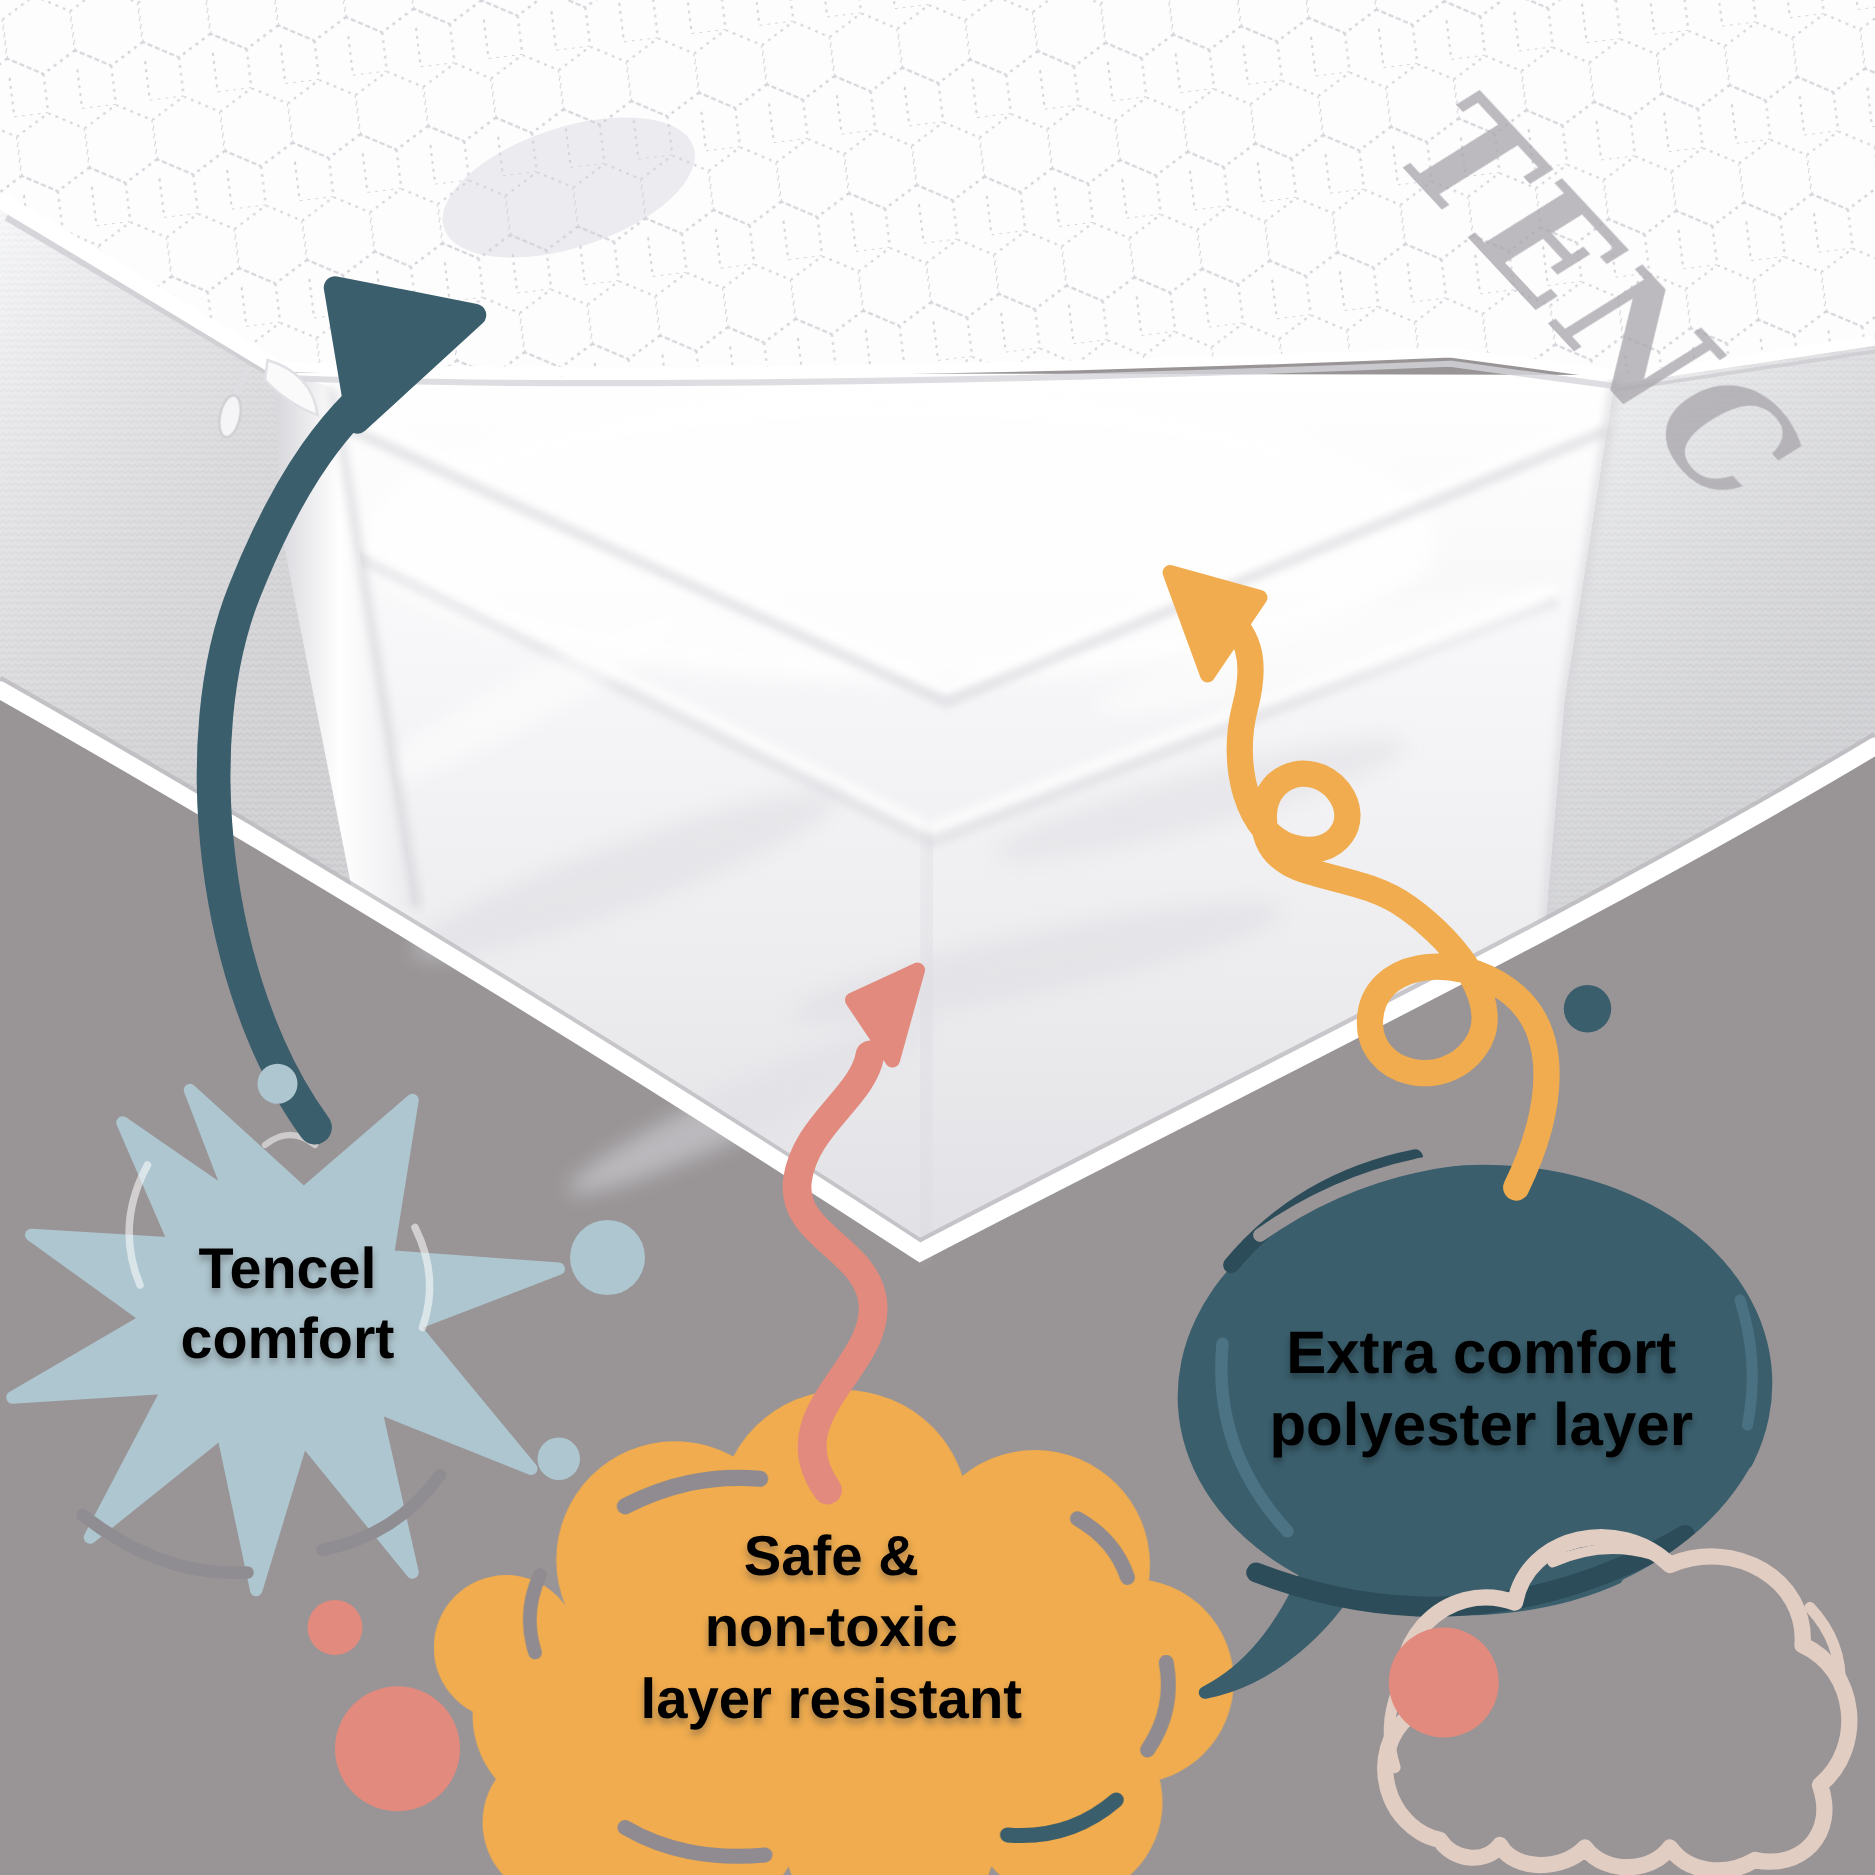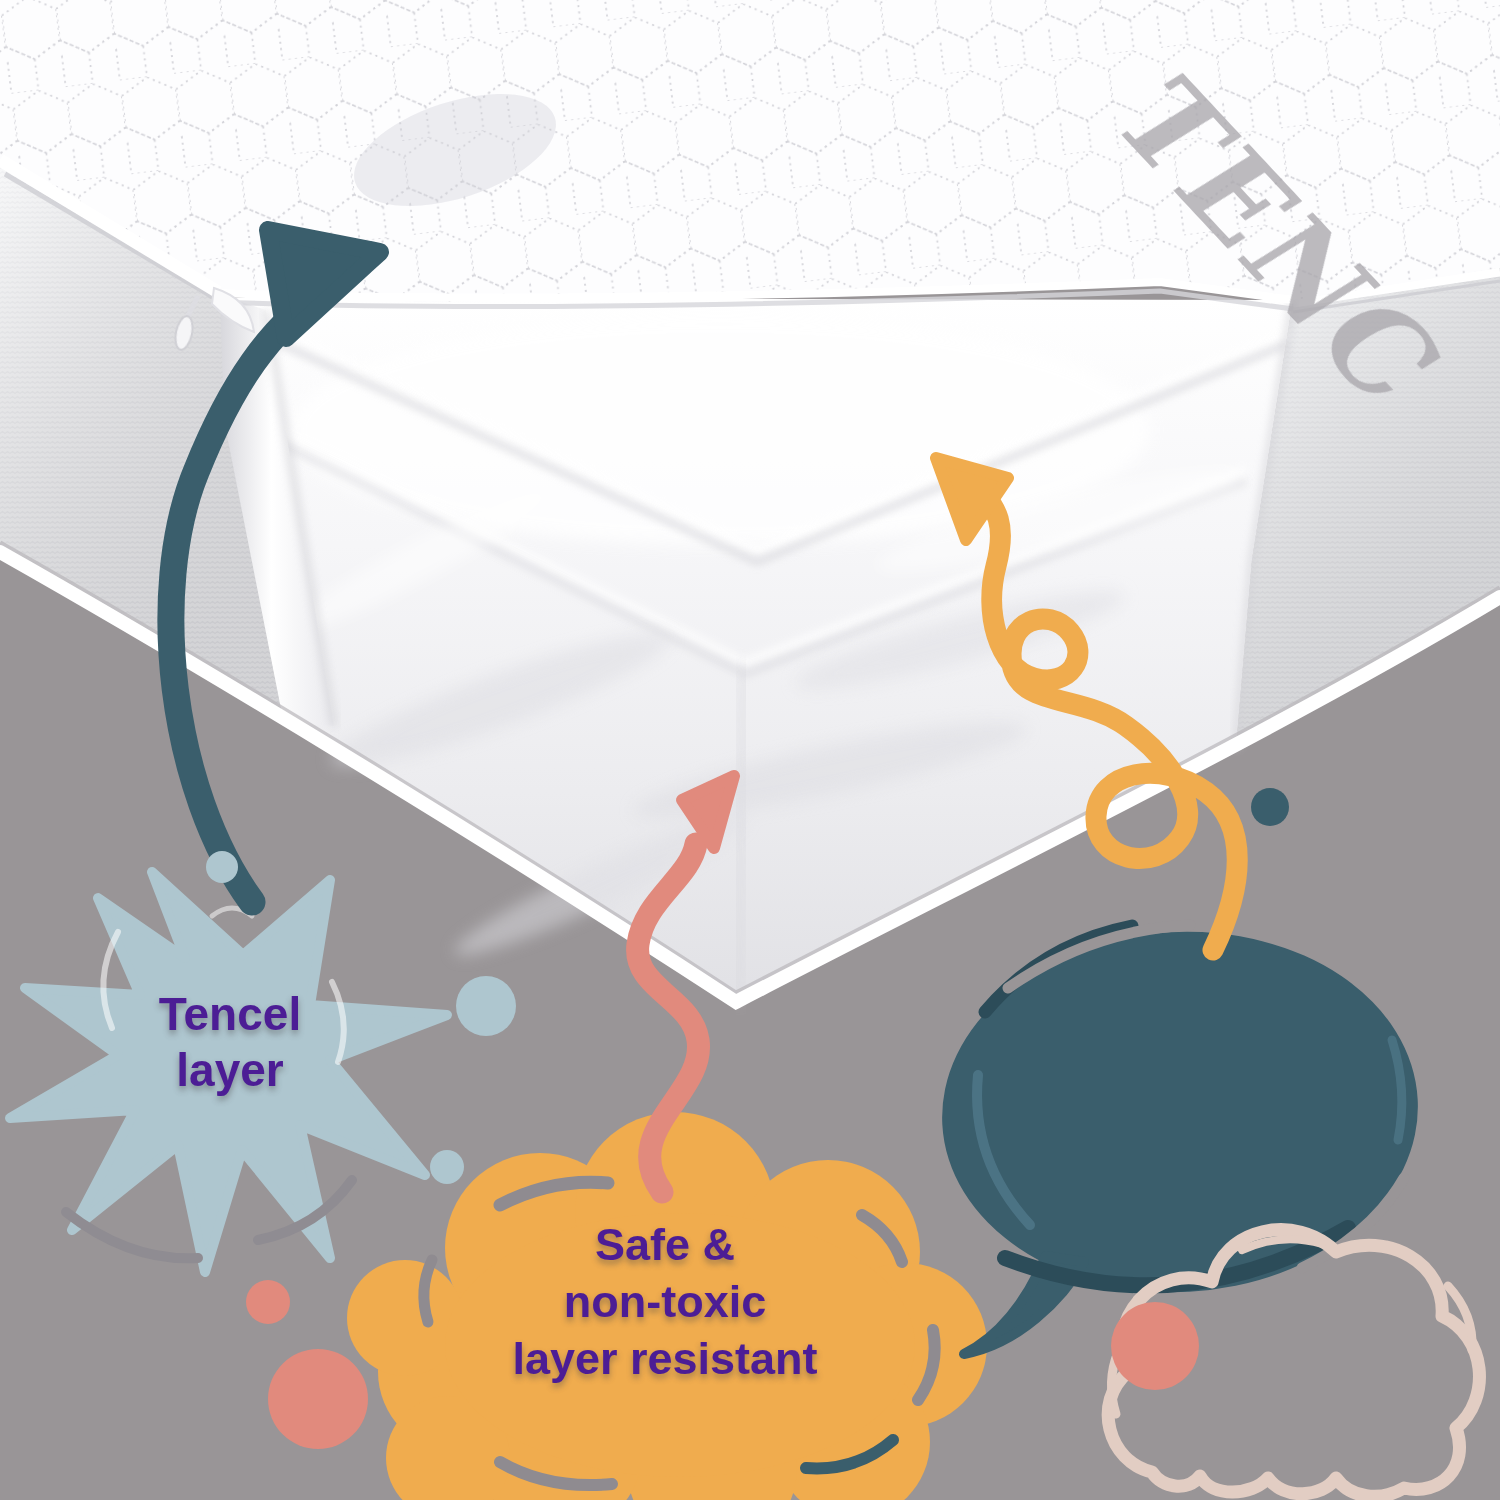--- a/index.html
+++ b/index.html
@@ -2,21 +2,21 @@
 <html><head>
 <meta charset="utf-8">
 <style>
   html,body{margin:0;padding:0;background:#777;}
   .stage{
     position:relative;width:1500px;height:1500px;overflow:hidden;
     font-family:"Liberation Sans",sans-serif;background:#999597;
   }
   .stage svg{position:absolute;left:0;top:0;}
   .label{
-    position:absolute;text-align:center;font-weight:700;color:#4c1d95;
+    position:absolute;text-align:center;font-weight:700;color:#000000;
     text-shadow:0 4px 6px rgba(70,68,72,.45);
   }
   .label span{display:block;}
   .label-tencel{left:40px;top:986px;width:380px;font-size:46px;line-height:56px;}
   .label-fire{left:440px;top:1216px;width:450px;font-size:45px;line-height:57px;text-align:center;}
   .label-comfort{left:940px;top:1054px;width:490px;font-size:48px;line-height:58px;
     text-shadow:0 4px 5px rgba(0,0,0,.30);}
   .tenc-logo{
     position:absolute;left:1195px;top:48px;font-family:"DejaVu Serif",serif;
     font-style:italic;font-weight:700;font-size:120px;letter-spacing:3px;
@@ -225,23 +225,27 @@
   </g>
   <g fill="#3a5e6c">
     <circle cx="1270" cy="807" r="19"></circle>
   </g>
 </svg>
 
   <div class="tenc-logo">TENC</div>
 
   <div class="label label-tencel">
     <span>Tencel</span>
-    <span>layer</span>
+    <span>comfort</span>
   </div>
 
   <div class="label label-fire">
     <span>Safe &amp;</span>
     <span>non-toxic</span>
     <span>layer resistant</span>
   </div>
 
+  <div class="label label-comfort">
+    <span>Extra comfort</span>
+    <span>polyester layer</span>
+  </div>
 
 </div>
 
 </body></html>

